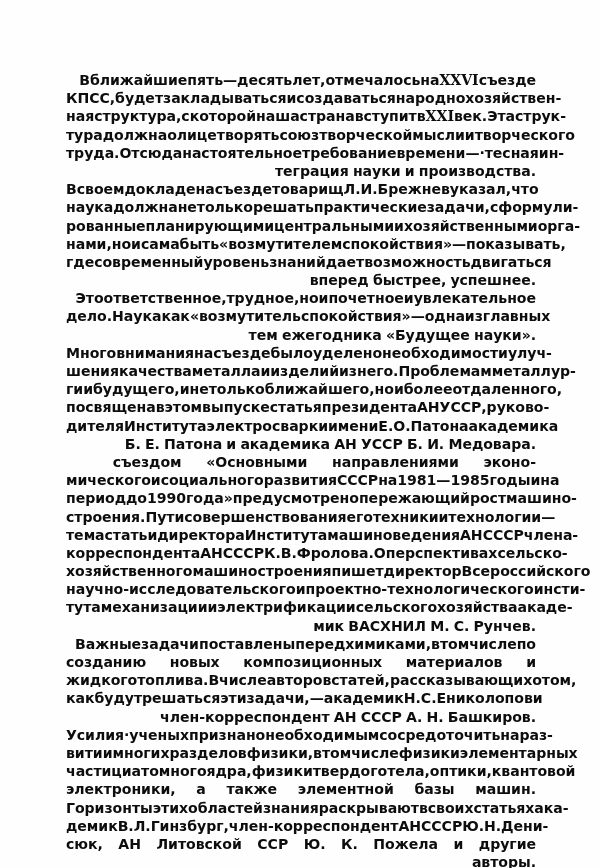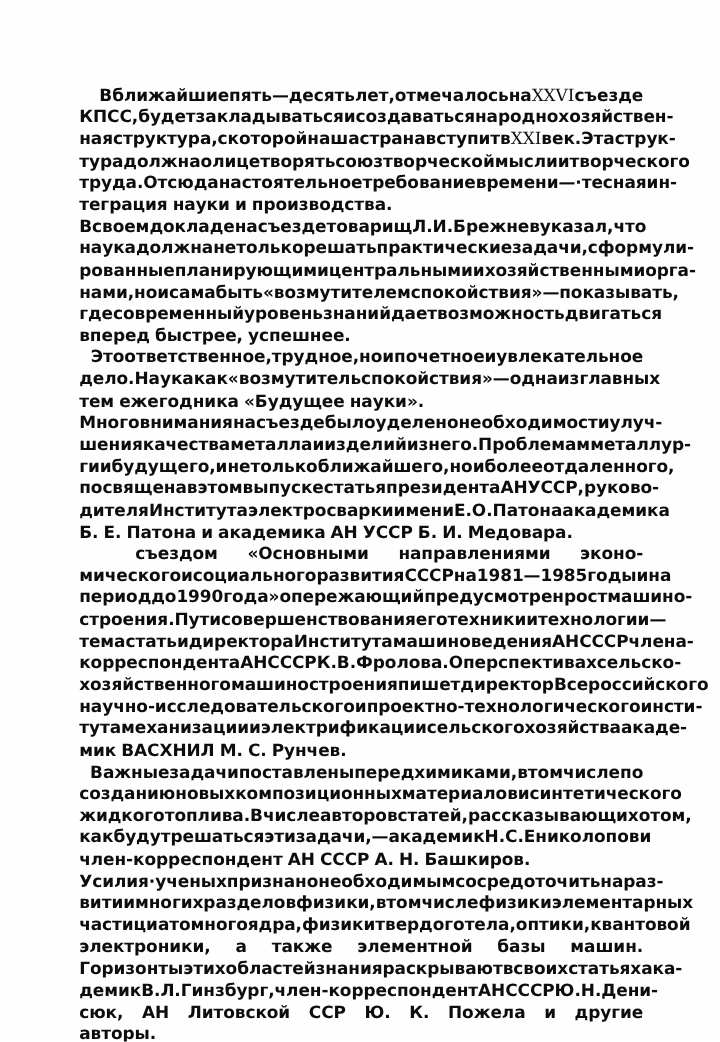--- a/index.html
+++ b/index.html
@@ -41,36 +41,36 @@
     white-space: pre;
     color: #0d0d0d;
     overflow: visible;
   }
   
   .line.just {
     justify-content: space-between;
   }
   
   .line.last {
-    justify-content: flex-start;
+    justify-content: flex-end;
   }
   .line.last .w + .w {
     margin-left: 0.30em;
   }
   .line .w {
     display: inline-block;
   }
   
   .line .indent {
     display: inline-block;
     width: 22px;
   }
   .serif {
     font-family: "DejaVu Serif", "Liberation Serif", serif;
-    font-weight: 400;
+    font-weight: 700;
   }
 </style>
 </head>
 <body>
 
 <div class="page">
   <div class="text-column" id="text-column">
       <div class="para">
         <div class="line just"><span class="indent"></span><span class="w">В</span><span class="w">ближайшие</span><span class="w">пять</span><span class="w">—</span><span class="w">десять</span><span class="w">лет,</span><span class="w">отмечалось</span><span class="w">на</span><span class="w serif">XXVI</span><span class="w">съезде</span></div>
         <div class="line just"><span class="w">КПСС,</span><span class="w">будет</span><span class="w">закладываться</span><span class="w">и</span><span class="w">создаваться</span><span class="w">народнохозяйствен-</span></div>
@@ -96,32 +96,32 @@
         <div class="line just"><span class="indent"></span><span class="w">Много</span><span class="w">внимания</span><span class="w">на</span><span class="w">съезде</span><span class="w">было</span><span class="w">уделено</span><span class="w">необходимости</span><span class="w">улуч-</span></div>
         <div class="line just"><span class="w">шения</span><span class="w">качества</span><span class="w">металла</span><span class="w">и</span><span class="w">изделий</span><span class="w">из</span><span class="w">него.</span><span class="w">Проблемам</span><span class="w">металлур-</span></div>
         <div class="line just"><span class="w">гии</span><span class="w">будущего,</span><span class="w">и</span><span class="w">не</span><span class="w">только</span><span class="w">ближайшего,</span><span class="w">но</span><span class="w">и</span><span class="w">более</span><span class="w">отдаленного,</span></div>
         <div class="line just"><span class="w">посвящена</span><span class="w">в</span><span class="w">этом</span><span class="w">выпуске</span><span class="w">статья</span><span class="w">президента</span><span class="w">АН</span><span class="w">УССР,</span><span class="w">руково-</span></div>
         <div class="line just"><span class="w">дителя</span><span class="w">Института</span><span class="w">электросварки</span><span class="w">имени</span><span class="w">Е.</span><span class="w">О.</span><span class="w">Патона</span><span class="w">академика</span></div>
         <div class="line last"><span class="w">Б.</span><span class="w">Е.</span><span class="w">Патона</span><span class="w">и</span><span class="w">академика</span><span class="w">АН</span><span class="w">УССР</span><span class="w">Б.</span><span class="w">И.</span><span class="w">Медовара.</span></div>
       </div>
       <div class="para">
         <div class="line just"><span class="indent"></span><span class="w">съездом</span><span class="w">«Основными</span><span class="w">направлениями</span><span class="w">эконо-</span></div>
         <div class="line just"><span class="w">мического</span><span class="w">и</span><span class="w">социального</span><span class="w">развития</span><span class="w">СССР</span><span class="w">на</span><span class="w">1981—1985</span><span class="w">годы</span><span class="w">и</span><span class="w">на</span></div>
-        <div class="line just"><span class="w">период</span><span class="w">до</span><span class="w">1990</span><span class="w">года»</span><span class="w">опережающий</span><span class="w">предусмотрен</span><span class="w">рост</span><span class="w">машино-</span></div>
+        <div class="line just"><span class="w">период</span><span class="w">до</span><span class="w">1990</span><span class="w">года»</span><span class="w">предусмотрен</span><span class="w">опережающий</span><span class="w">рост</span><span class="w">машино-</span></div>
         <div class="line just"><span class="w">строения.</span><span class="w">Пути</span><span class="w">совершенствования</span><span class="w">его</span><span class="w">техники</span><span class="w">и</span><span class="w">технологии</span><span class="w">—</span></div>
         <div class="line just"><span class="w">тема</span><span class="w">статьи</span><span class="w">директора</span><span class="w">Института</span><span class="w">машиноведения</span><span class="w">АН</span><span class="w">СССР</span><span class="w">члена-</span></div>
         <div class="line just"><span class="w">корреспондента</span><span class="w">АН</span><span class="w">СССР</span><span class="w">К.</span><span class="w">В.</span><span class="w">Фролова.</span><span class="w">О</span><span class="w">перспективах</span><span class="w">сельско-</span></div>
         <div class="line just"><span class="w">хозяйственного</span><span class="w">машиностроения</span><span class="w">пишет</span><span class="w">директор</span><span class="w">Всероссийского</span></div>
         <div class="line just"><span class="w">научно-исследовательского</span><span class="w">и</span><span class="w">проектно-технологического</span><span class="w">инсти-</span></div>
         <div class="line just"><span class="w">тута</span><span class="w">механизации</span><span class="w">и</span><span class="w">электрификации</span><span class="w">сельского</span><span class="w">хозяйства</span><span class="w">акаде-</span></div>
         <div class="line last"><span class="w">мик</span><span class="w">ВАСХНИЛ</span><span class="w">М.</span><span class="w">С.</span><span class="w">Рунчев.</span></div>
       </div>
       <div class="para">
         <div class="line just"><span class="indent"></span><span class="w">Важные</span><span class="w">задачи</span><span class="w">поставлены</span><span class="w">перед</span><span class="w">химиками,</span><span class="w">в</span><span class="w">том</span><span class="w">числе</span><span class="w">по</span></div>
-        <div class="line just"><span class="w">созданию</span><span class="w">новых</span><span class="w">композиционных</span><span class="w">материалов</span><span class="w">и</span><span class="w">синтетического</span></div>
+        <div class="line just"><span class="w">созданию</span><span class="w">новых</span><span class="w">композиционных</span><span class="w">материалов</span><span class="w">и</span></div>
         <div class="line just"><span class="w">жидкого</span><span class="w">топлива.</span><span class="w">В</span><span class="w">числе</span><span class="w">авторов</span><span class="w">статей,</span><span class="w">рассказывающих</span><span class="w">о</span><span class="w">том,</span></div>
         <div class="line just"><span class="w">как</span><span class="w">будут</span><span class="w">решаться</span><span class="w">эти</span><span class="w">задачи,</span><span class="w">—</span><span class="w">академик</span><span class="w">Н.</span><span class="w">С.</span><span class="w">Ениколопов</span><span class="w">и</span></div>
         <div class="line last"><span class="w">член-корреспондент</span><span class="w">АН</span><span class="w">СССР</span><span class="w">А.</span><span class="w">Н.</span><span class="w">Башкиров.</span></div>
       </div>
       <div class="para">
         <div class="line just"><span class="indent"></span><span class="w">Усилия·ученых</span><span class="w">признано</span><span class="w">необходимым</span><span class="w">сосредоточить</span><span class="w">на</span><span class="w">раз-</span></div>
         <div class="line just"><span class="w">витии</span><span class="w">многих</span><span class="w">разделов</span><span class="w">физики,</span><span class="w">в</span><span class="w">том</span><span class="w">числе</span><span class="w">физики</span><span class="w">элементарных</span></div>
         <div class="line just"><span class="w">частиц</span><span class="w">и</span><span class="w">атомного</span><span class="w">ядра,</span><span class="w">физики</span><span class="w">твердого</span><span class="w">тела,</span><span class="w">оптики,</span><span class="w">квантовой</span></div>
         <div class="line just"><span class="w">электроники,</span><span class="w">а</span><span class="w">также</span><span class="w">элементной</span><span class="w">базы</span><span class="w">машин.</span></div>
         <div class="line just"><span class="w">Горизонты</span><span class="w">этих</span><span class="w">областей</span><span class="w">знания</span><span class="w">раскрывают</span><span class="w">в</span><span class="w">своих</span><span class="w">статьях</span><span class="w">ака-</span></div>

